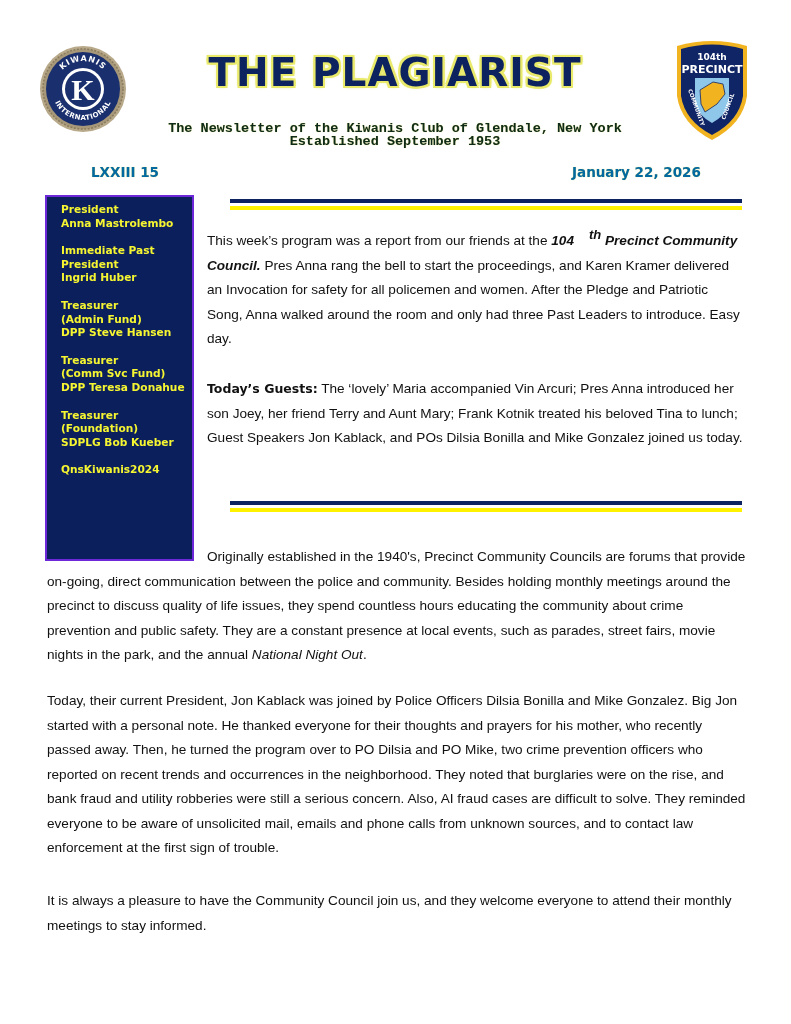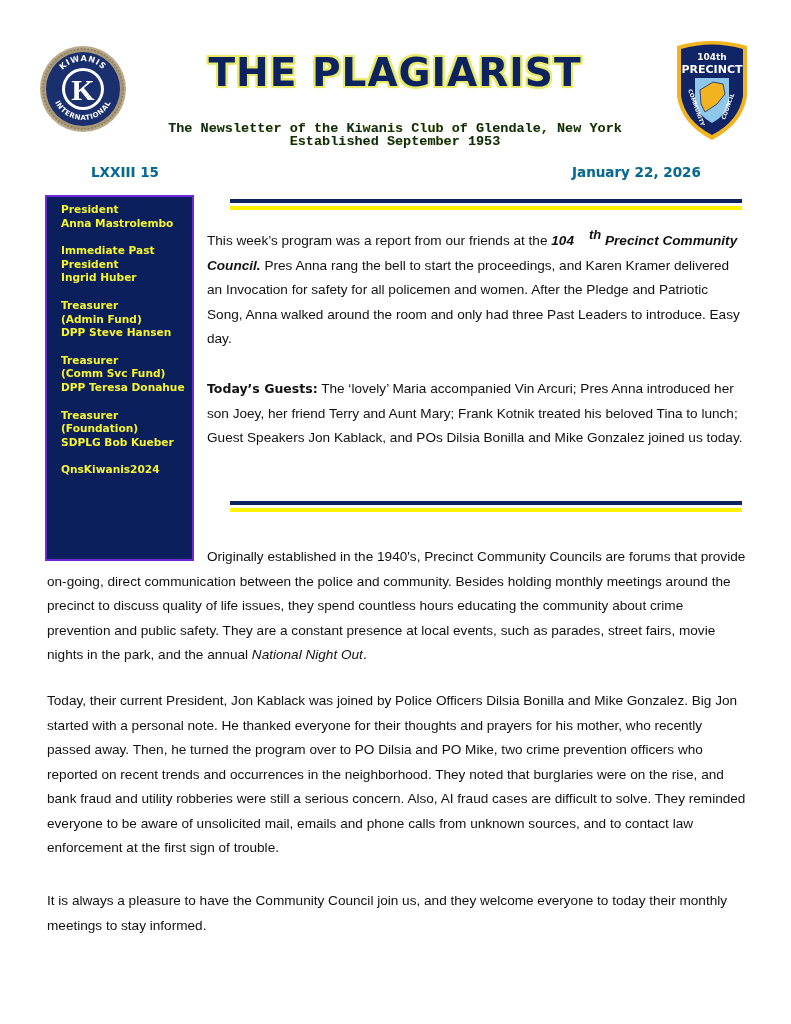--- a/index.html
+++ b/index.html
@@ -130,13 +130,13 @@
 </div>
 
 <div class="para p1"><span>This week’s program was a report from our friends at the </span><span class="bi"><span>104</span><sup>th</sup><span> Precinct Community Council.</span></span><span> Pres Anna rang the bell to start the proceedings, and Karen Kramer delivered an Invocation for safety for all policemen and women. After the Pledge and Patriotic Song, Anna walked around the room and only had three Past Leaders to introduce. Easy day.</span></div>
 
 <div class="para p2"><span class="guests-label">Today’s Guests:</span><span> The ‘lovely’ Maria accompanied Vin Arcuri; Pres Anna introduced her son Joey, her friend Terry and Aunt Mary; Frank Kotnik treated his beloved Tina to lunch; Guest Speakers Jon Kablack, and POs Dilsia Bonilla and Mike Gonzalez joined us today.</span></div>
 
 <div class="para p3"><span>Originally established in the 1940's, Precinct Community Councils are forums that provide on-going, direct communication between the police and community. Besides holding monthly meetings around the precinct to discuss quality of life issues, they spend countless hours educating the community about crime prevention and public safety. They are a constant presence at local events, such as parades, street fairs, movie nights in the park, and the annual </span><em>National Night Out</em><span>.</span></div>
 
 <div class="para p4">Today, their current President, Jon Kablack was joined by Police Officers Dilsia Bonilla and Mike Gonzalez. Big Jon started with a personal note. He thanked everyone for their thoughts and prayers for his mother, who recently passed away. Then, he turned the program over to PO Dilsia and PO Mike, two crime prevention officers who reported on recent trends and occurrences in the neighborhood. They noted that burglaries were on the rise, and bank fraud and utility robberies were still a serious concern. Also, AI fraud cases are difficult to solve. They reminded everyone to be aware of unsolicited mail, emails and phone calls from unknown sources, and to contact law enforcement at the first sign of trouble.</div>
 
-<div class="para p5">It is always a pleasure to have the Community Council join us, and they welcome everyone to today their monthly meetings to stay informed.</div>
+<div class="para p5">It is always a pleasure to have the Community Council join us, and they welcome everyone to attend their monthly meetings to stay informed.</div>
 
 </body></html>

